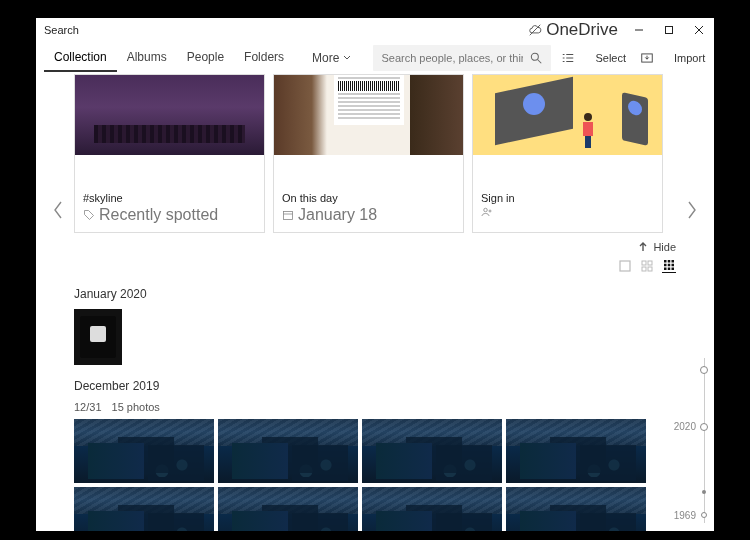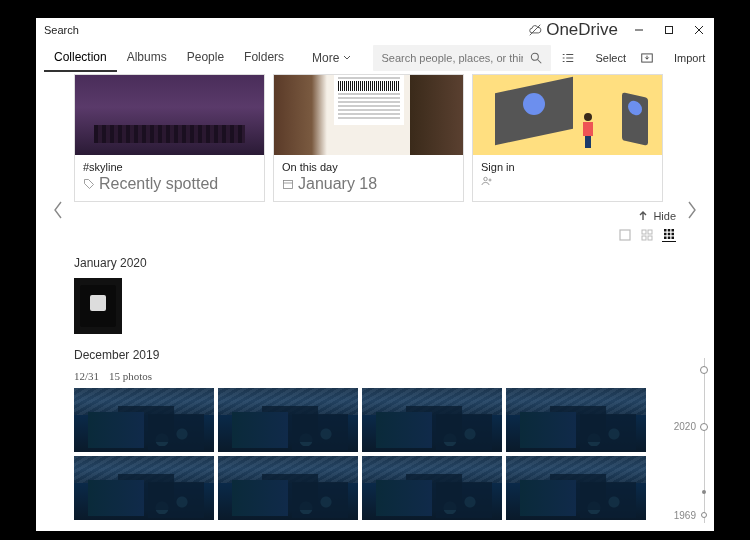--- a/index.html
+++ b/index.html
@@ -80,21 +80,21 @@
   .card {
     width: 191px;
     border: 1px solid #ddd;
     background: #fff;
   }
   .card-img {
     width: 100%;
     height: 80px;
     background: #666;
   }
-  .card-body { padding: 6px 8px 8px 8px; }
+  .card-body { padding: 6px 8px 8px 8px; margin-top: 31px; }
   .card-title { font-size: 11px; color: #222; margin-bottom: 2px; }
   .card-sub { font-size: 16px; color: #777; display: flex; align-items: center; gap: 4px; }
   
   .skyline-bg { background: linear-gradient(to bottom, #4a2d5a 0%, #5a3a6a 40%, #2a1a35 100%); position: relative; }
   .skyline-bg::after { content:""; position:absolute; bottom:12px; left:10%; right:10%; height:18px; background: repeating-linear-gradient(90deg,#1a0f20 0 4px,#2a1830 4px 8px);}
   
   .receipt-bg { background: linear-gradient(90deg,#5a3a28 0%, #7a5a40 20%, #f5f0e8 28%, #f5f0e8 72%, #3a2a1a 72%, #5a4030 100%); position:relative; display:flex; align-items:flex-start; justify-content:center; overflow:hidden;}
   .receipt { width: 70px; background:#fff; margin-top:-4px; padding:4px; }
   .receipt .line { height:2px; background:#ccc; margin:2px 0;}
   .receipt .bar { height:10px; background: repeating-linear-gradient(90deg,#111 0 1px,#fff 1px 2px); margin:2px 0;}
@@ -113,21 +113,21 @@
   .nav-arrow { position:absolute; top:116px; width:24px; height:40px; display:flex; align-items:center; justify-content:center; font-size:18px; color:#666; cursor:pointer;}
   .nav-arrow.left { left:10px; }
   .nav-arrow.right { right:10px; }
   
   .hide-row { display:flex; justify-content:flex-end; align-items:center; gap:4px; padding: 8px 0 4px 0; font-size:11px; color:#444;}
   .view-row { display:flex; justify-content:flex-end; gap:8px; padding: 2px 0 8px 0; }
   .view-ic { width:14px; height:14px; display:flex; align-items:center; justify-content:center; color:#999; cursor:pointer;}
   .view-ic.active { color:#111; border-bottom:1px solid #111; padding-bottom:1px;}
   
   .section-title { font-size:12px; color:#333; margin: 6px 0 8px 0;}
-  .sub-date { font-size:11px; color:#555; margin: 4px 0 6px 0; display:flex; gap:10px;font-family:Liberation Serif, serif;}
+  .sub-date { font-size:11px; color:#555; margin: 4px 0 6px 0; display:flex; gap:10px;}
   .photo-grid { display:flex; flex-wrap:wrap; gap:4px;}
   .thumb { width:140px; height:64px; background:#334;}
   .jan-thumb { width:48px; height:56px; background:#111; display:flex; align-items:center; justify-content:center;}
   .jan-shirt { width:36px; height:42px; background:#0a0a0a; border-radius:2px; position:relative;}
   .jan-shirt::after { content:""; position:absolute; left:10px; top:10px; width:16px; height:16px; background:#ddd; border-radius:2px;}
   .city-bg { background: linear-gradient(to bottom, #1a3a5a 0%, #2a5a8a 20%, #0a2a4a 40%, #0a1a2a 100%); position:relative; overflow:hidden;}
   .city-bg::before { content:""; position:absolute; top:0; left:0; right:0; height:42%; background: repeating-linear-gradient(-30deg, rgba(50,70,90,.6) 0 3px, rgba(30,50,70,.6) 3px 6px);}
   .city-bg::after { content:""; position:absolute; bottom:4px; left:10%; right:50%; height:36px; background: linear-gradient(90deg, #0a2a3a, #102a4a); box-shadow: 30px -6px 0 0 rgba(10,30,50,.8), 60px 2px 0 0 rgba(10,30,50,.8);}
   .lights { position:absolute; bottom:6px; right:12px; width:50px; height:30px; background: radial-gradient(circle at 20% 80%, rgba(120,230,255,.5) 0 6px, transparent 7px), radial-gradient(circle at 60% 60%, rgba(120,230,255,.4) 0 5px, transparent 6px);}
   

